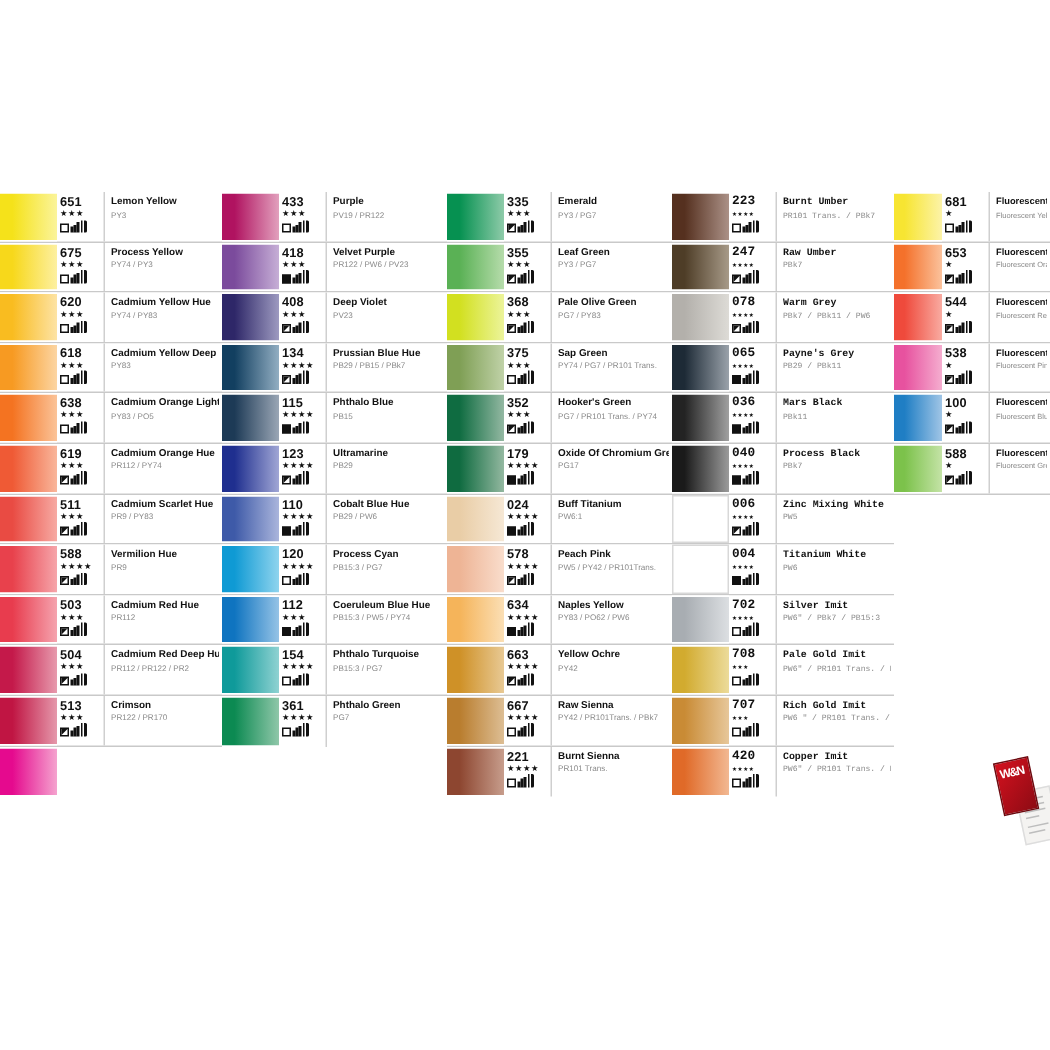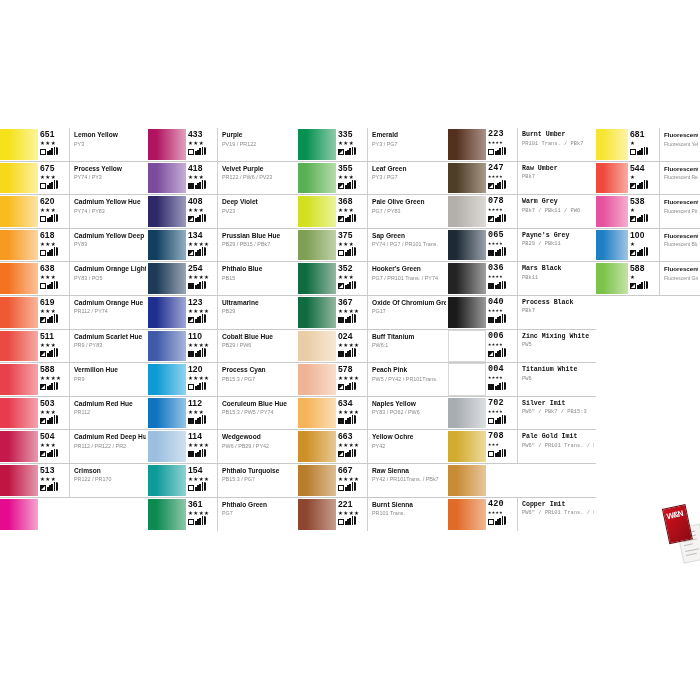--- a/index.html
+++ b/index.html
@@ -473,21 +473,21 @@
           <div class="right">
             <div class="nm">Prussian Blue Hue</div>
             <div class="pg">PB29 / PB15 / PBk7</div>
           </div>
         </div>
       </div>
       <div class="row">
         <div class="swatch" style="background: linear-gradient(90deg, rgb(29, 58, 86) 0%, rgb(29, 58, 86) 22%, rgb(154, 166, 181) 100%);"></div>
         <div class="info">
           <div class="left">
-            <div class="code">254</div>
+            <div class="code">115</div>
             <div class="stars">★★★★</div>
             <div class="iconrow">
               <span class="opacity-box full"></span>
               <span class="series">
                 <i class="b1"></i>
                 <i class="b2"></i>
                 <i class="b3"></i>
                 <i class="b4"></i>
                 <u></u>
               </span>
@@ -585,43 +585,20 @@
               </span>
             </div>
           </div>
           <div class="right">
             <div class="nm">Coeruleum Blue Hue</div>
             <div class="pg">PB15:3 / PW5 / PY74</div>
           </div>
         </div>
       </div>
       <div class="row">
-        <div class="swatch" style="background: linear-gradient(90deg, rgb(156, 191, 224) 0%, rgb(156, 191, 224) 22%, rgb(207, 224, 239) 100%);"></div>
-        <div class="info">
-          <div class="left">
-            <div class="code">114</div>
-            <div class="stars">★★★★</div>
-            <div class="iconrow">
-              <span class="opacity-box full"></span>
-              <span class="series">
-                <i class="b1"></i>
-                <i class="b2"></i>
-                <i class="b3"></i>
-                <i class="b4"></i>
-                <u></u>
-              </span>
-            </div>
-          </div>
-          <div class="right">
-            <div class="nm">Wedgewood</div>
-            <div class="pg">PW6 / PB29 / PY42</div>
-          </div>
-        </div>
-      </div>
-      <div class="row">
         <div class="swatch" style="background: linear-gradient(90deg, rgb(15, 154, 154) 0%, rgb(15, 154, 154) 22%, rgb(143, 210, 210) 100%);"></div>
         <div class="info">
           <div class="left">
             <div class="code">154</div>
             <div class="stars">★★★★</div>
             <div class="iconrow">
               <span class="opacity-box open"></span>
               <span class="series">
                 <i class="b1"></i>
                 <i class="b2"></i>
@@ -774,21 +751,21 @@
           <div class="right">
             <div class="nm">Hooker's Green</div>
             <div class="pg">PG7 / PR101 Trans. / PY74</div>
           </div>
         </div>
       </div>
       <div class="row">
         <div class="swatch" style="background: linear-gradient(90deg, rgb(15, 107, 64) 0%, rgb(15, 107, 64) 22%, rgb(147, 184, 160) 100%);"></div>
         <div class="info">
           <div class="left">
-            <div class="code">367</div>
+            <div class="code">179</div>
             <div class="stars">★★★★</div>
             <div class="iconrow">
               <span class="opacity-box full"></span>
               <span class="series">
                 <i class="b1"></i>
                 <i class="b2"></i>
                 <i class="b3"></i>
                 <i class="b4"></i>
                 <u></u>
               </span>
@@ -1165,20 +1142,40 @@
             </div>
           </div>
           <div class="right">
             <div class="nm">Pale Gold Imit</div>
             <div class="pg">PW6" / PR101 Trans. / PY83</div>
           </div>
         </div>
       </div>
       <div class="row">
         <div class="swatch" style="background: linear-gradient(90deg, rgb(201, 139, 53) 0%, rgb(201, 139, 53) 22%, rgb(231, 199, 154) 100%);"></div>
+        <div class="info">
+          <div class="left">
+            <div class="code">707</div>
+            <div class="stars">★★★</div>
+            <div class="iconrow">
+              <span class="opacity-box open"></span>
+              <span class="series">
+                <i class="b1"></i>
+                <i class="b2"></i>
+                <i class="b3"></i>
+                <i class="b4"></i>
+                <u></u>
+              </span>
+            </div>
+          </div>
+          <div class="right">
+            <div class="nm">Rich Gold Imit</div>
+            <div class="pg">PW6 " / PR101 Trans. / PY83</div>
+          </div>
+        </div>
       </div>
       <div class="row">
         <div class="swatch" style="background: linear-gradient(90deg, rgb(224, 106, 40) 0%, rgb(224, 106, 40) 22%, rgb(242, 184, 146) 100%);"></div>
         <div class="info">
           <div class="left">
             <div class="code">420</div>
             <div class="stars">★★★★</div>
             <div class="iconrow">
               <span class="opacity-box open"></span>
               <span class="series">
@@ -1211,20 +1208,43 @@
                 <i class="b2"></i>
                 <i class="b3"></i>
                 <i class="b4"></i>
                 <u></u>
               </span>
             </div>
           </div>
           <div class="right">
             <div class="nm">Fluorescent Yellow</div>
             <div class="pg">Fluorescent Yellow 27</div>
+          </div>
+        </div>
+      </div>
+      <div class="row">
+        <div class="swatch" style="background: linear-gradient(90deg, rgb(244, 113, 43) 0%, rgb(244, 113, 43) 22%, rgb(251, 194, 156) 100%);"></div>
+        <div class="info">
+          <div class="left">
+            <div class="code">653</div>
+            <div class="stars">★</div>
+            <div class="iconrow">
+              <span class="opacity-box half"></span>
+              <span class="series">
+                <i class="b1"></i>
+                <i class="b2"></i>
+                <i class="b3"></i>
+                <i class="b4"></i>
+                <u></u>
+              </span>
+            </div>
+          </div>
+          <div class="right">
+            <div class="nm">Fluorescent Orange</div>
+            <div class="pg">Fluorescent Orange 5</div>
           </div>
         </div>
       </div>
       <div class="row">
         <div class="swatch" style="background: linear-gradient(90deg, rgb(239, 74, 60) 0%, rgb(239, 74, 60) 22%, rgb(249, 171, 161) 100%);"></div>
         <div class="info">
           <div class="left">
             <div class="code">544</div>
             <div class="stars">★</div>
             <div class="iconrow">

